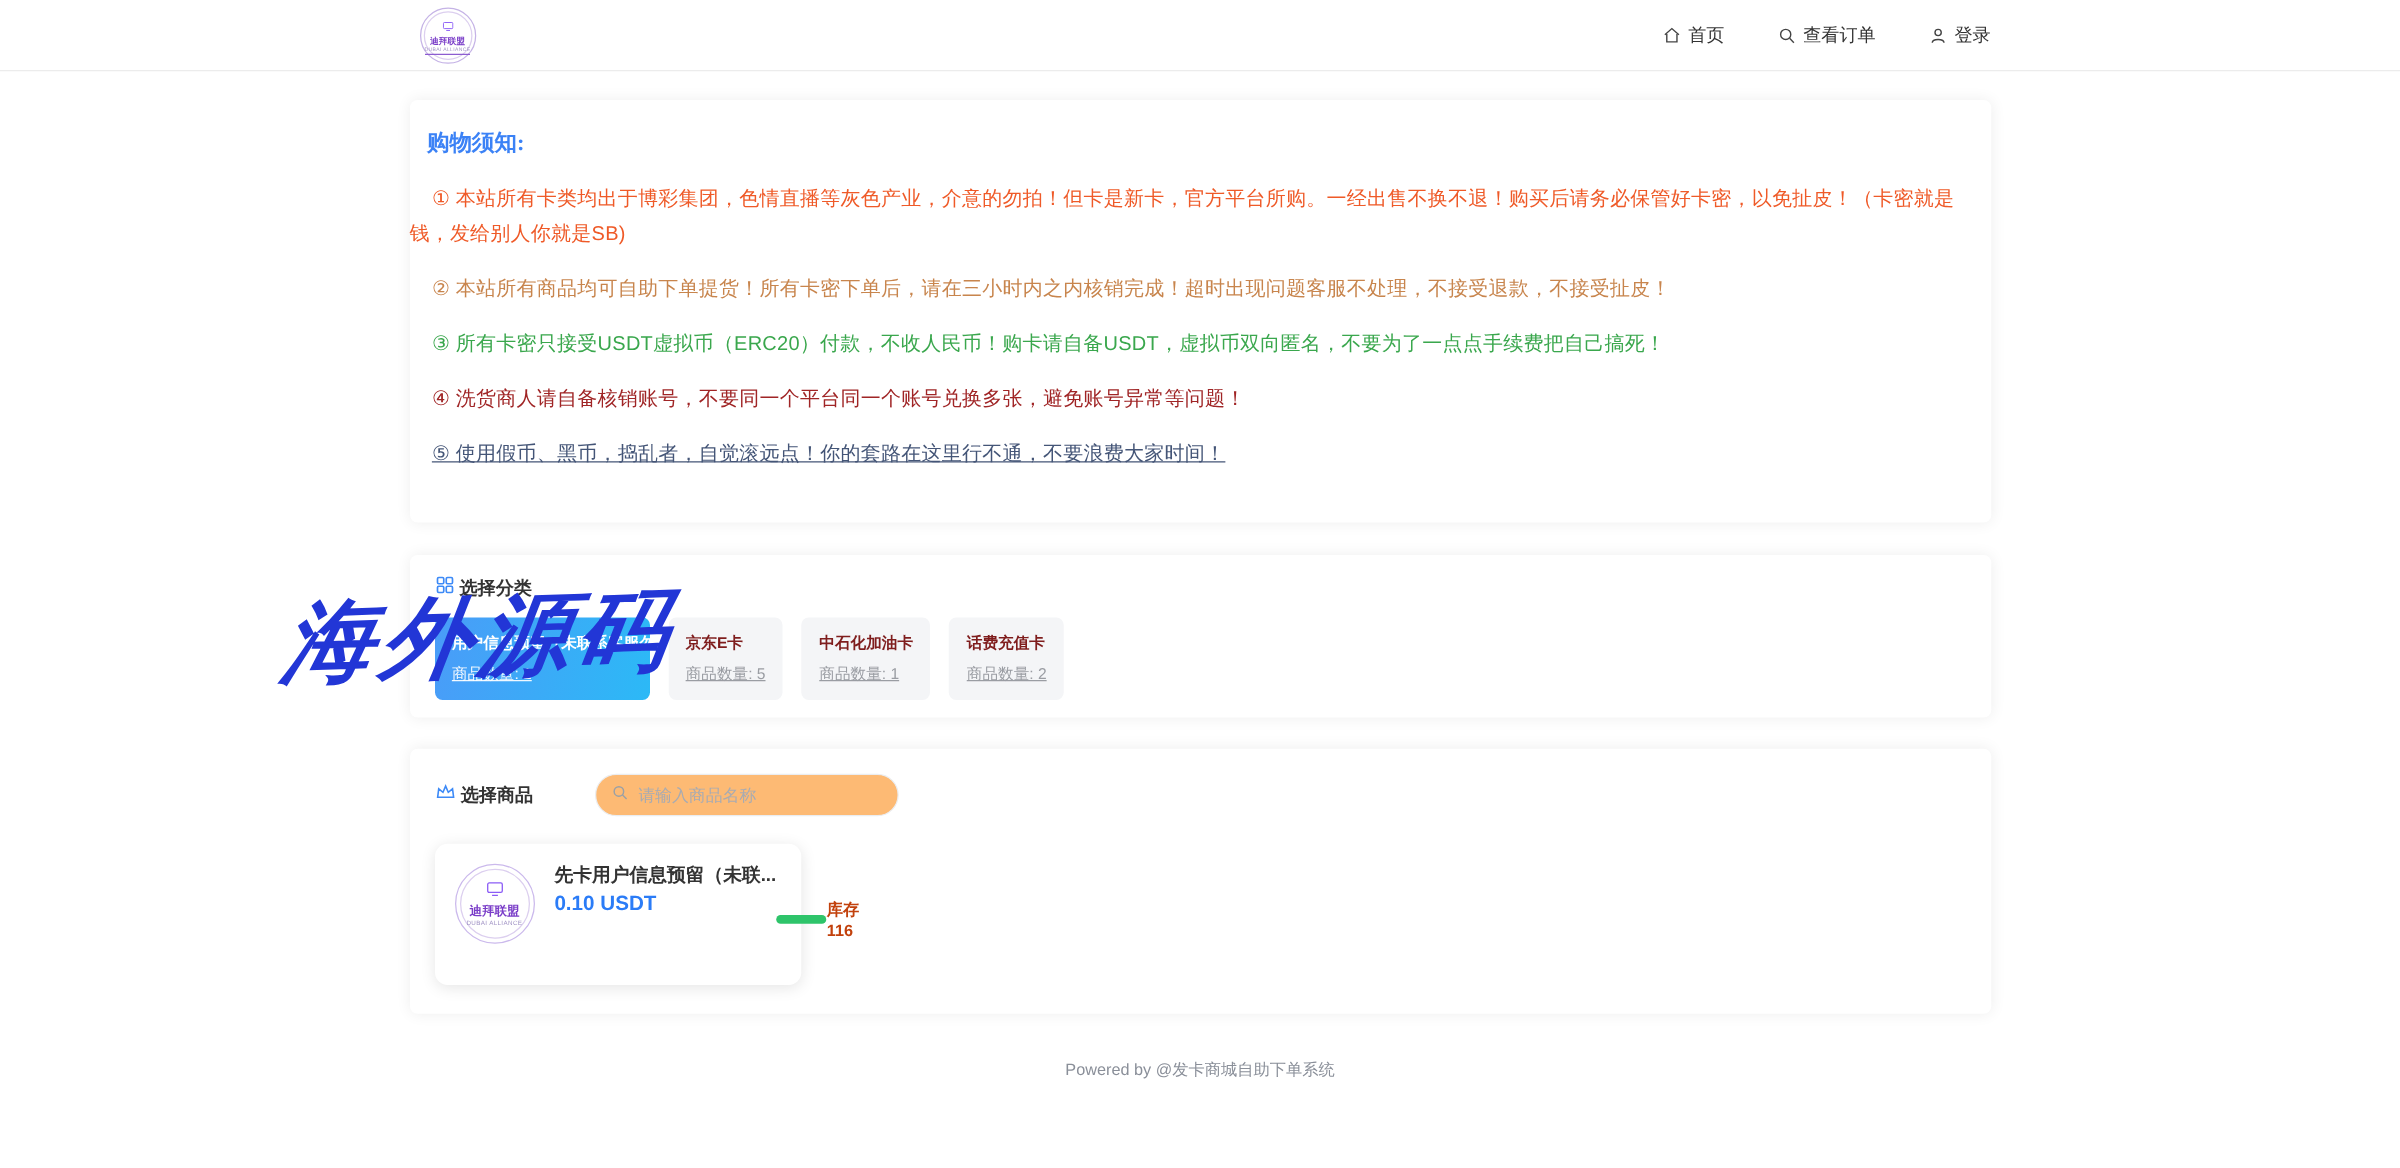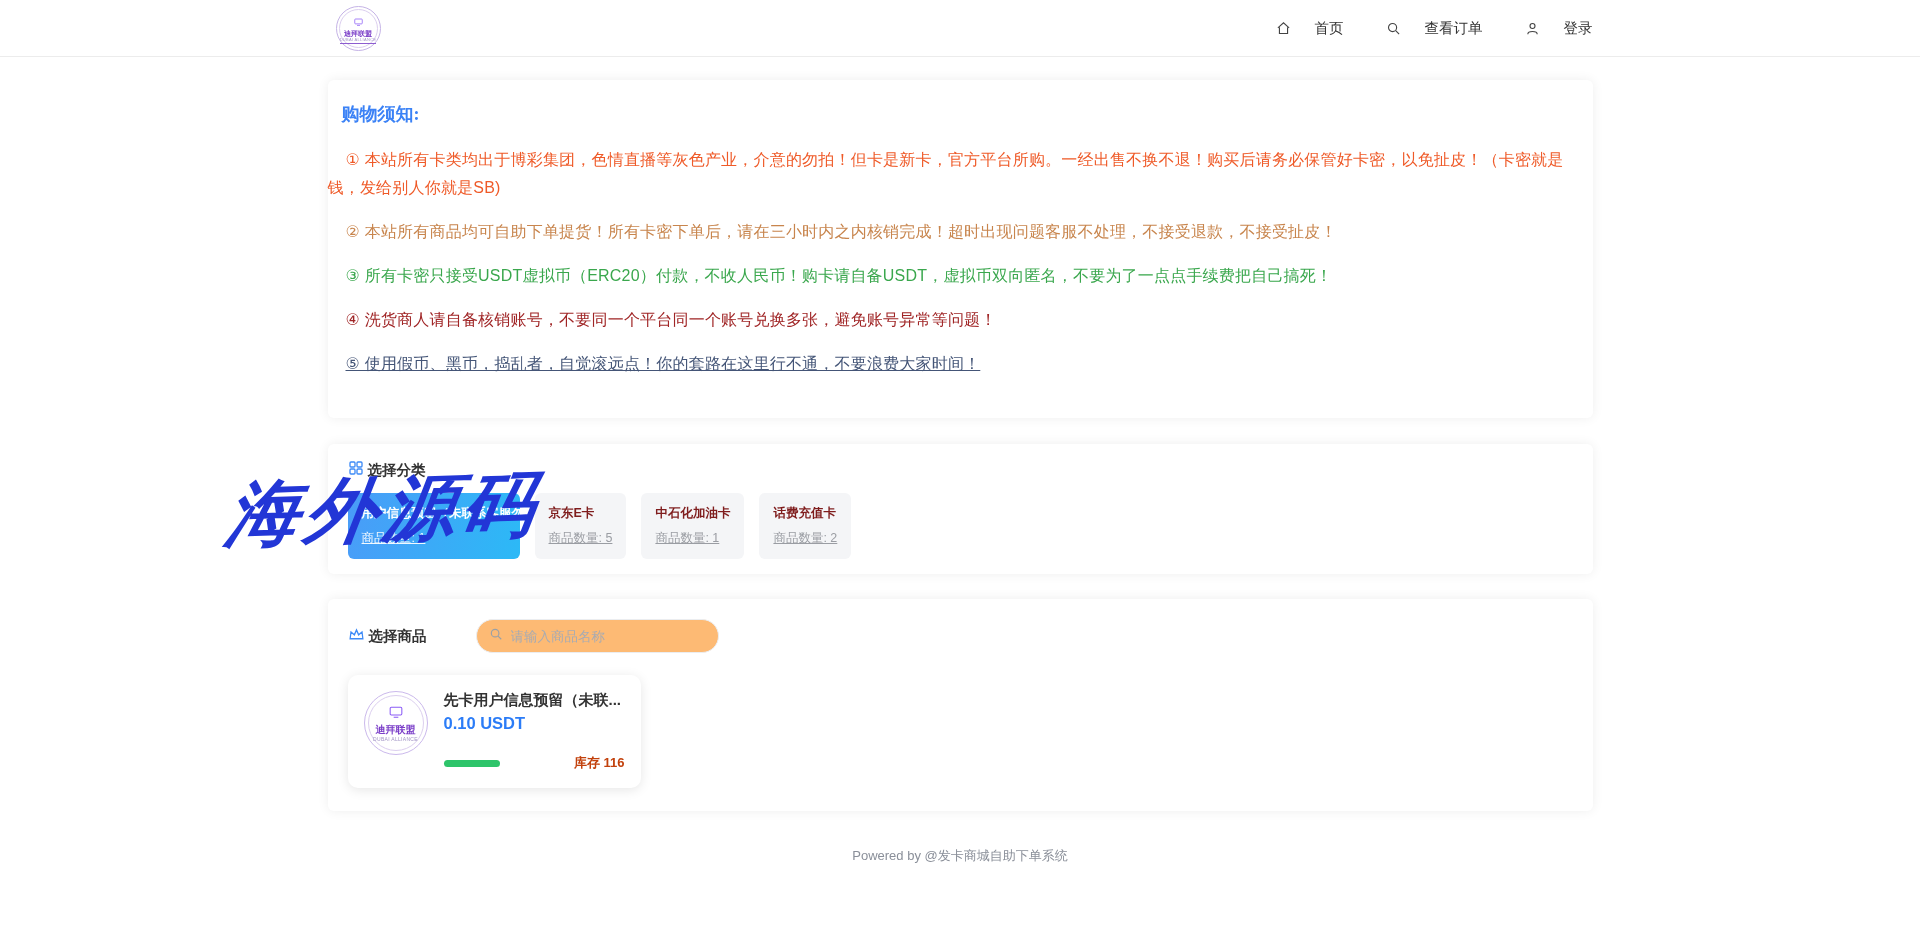--- a/index.html
+++ b/index.html
@@ -20,21 +20,21 @@
   }
   .logo-inner {
     width: 39px; height: 39px; border-radius: 50%;
     border: 1px solid #dccfef; display:flex; flex-direction:column;
     align-items:center; justify-content:center; line-height:1;
   }
   .logo-cn { font-size: 7px; font-weight: bold; color:#7a3dc8; margin-top:1px; }
   .logo-en { font-size: 4px; color:#a193c5; margin-top:1px; letter-spacing:.3px;
     border-bottom: 1px solid #8d5cd0; padding-bottom: 1px; }
   .nav { display:flex; align-items:center; gap: 42px; }
-  .nav-item { display:flex; align-items:center; gap:24px; font-size:14.5px;
+  .nav-item { display:flex; align-items:center; gap:6px; font-size:14.5px;
     color:#333; cursor:pointer; }
   .nav-item svg { display:block; }
   
   .section {
     width: 1265px; margin: 0 auto; background: #fff;
     border-radius: 6px; box-shadow: 0 0 12px rgba(0,0,0,0.07);
     position: relative;
   }
   
   .notice { margin-top: 23px; padding: 22px 0 24px; }
@@ -92,21 +92,21 @@
     border: 1px solid #cbb9ec; flex: 0 0 auto;
     display:flex; align-items:center; justify-content:center;
   }
   .prod-logo-inner {
     width: 56px; height: 56px; border-radius:50%;
     border: 1px solid #dccfef; display:flex; flex-direction:column;
     align-items:center; justify-content:center; line-height:1.1;
   }
   .prod-logo-cn { font-size: 10px; font-weight:bold; color:#7a3dc8; margin-top:2px; }
   .prod-logo-en { font-size: 5px; color:#a193c5; margin-top:2px; letter-spacing:.3px; }
-  .prod-info { flex:1; display:flex; flex-direction:column; justify-content:space-between; }
+  .prod-info { flex:1; display:flex; flex-direction:row; justify-content:space-between; }
   .prod-name { font-size: 15px; font-weight: bold; color:#333; white-space: nowrap; }
   .prod-price { font-size: 16.5px; font-weight: bold; color:#2b7cf7; margin-top: 4px; }
   .prod-bottom { display:flex; align-items:center; justify-content:space-between; margin-top: 8px; }
   .prod-bar { width: 56px; height: 7px; border-radius: 4px; background:#2ec46a; }
   .prod-stock { font-size: 13px; font-weight: bold; color:#c2410c; }
   
   .footer { text-align:center; margin-top: 36px; font-size: 13px; color:#8a8f99; }
   .icon-blue { color:#3d8af7; }
 </style>
 </head>

